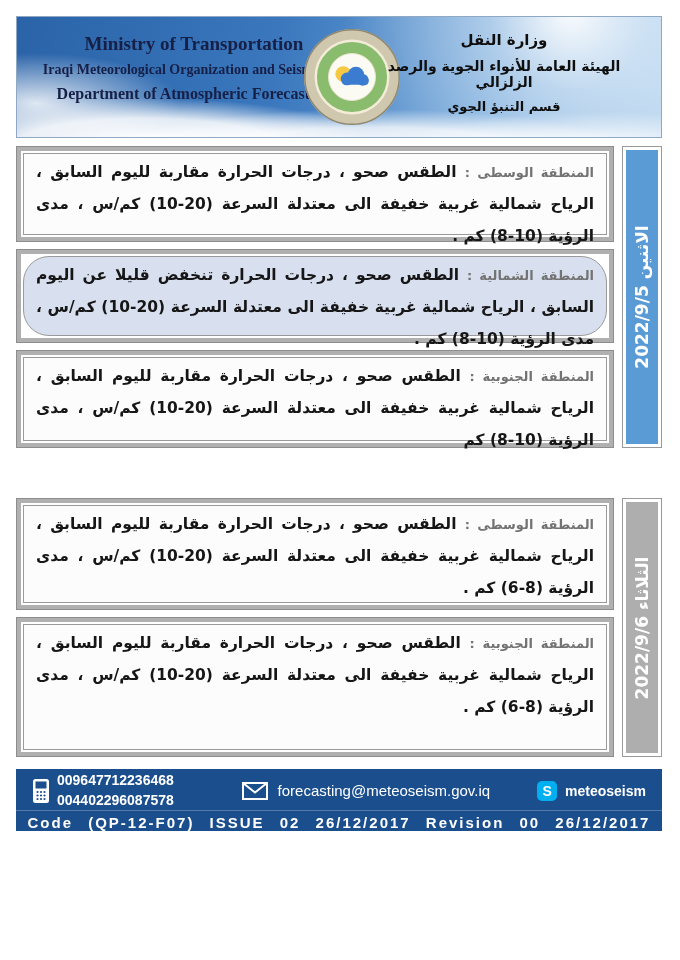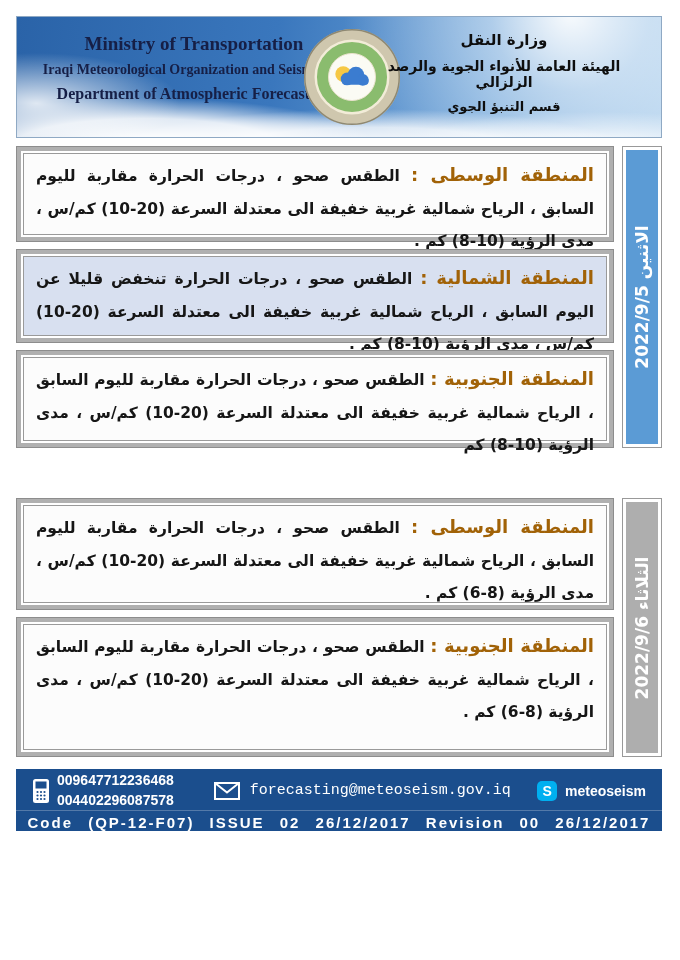--- a/index.html
+++ b/index.html
@@ -31,44 +31,44 @@
   .hdr-logo { position: absolute; left: 52%; top: 50%; transform: translate(-50%, -50%); width: 98px; height: 98px; }
 
   
   .section { display: flex; gap: 8px; margin-top: 8px; }
   .section.second { margin-top: 50px; }
   .boxes { flex: 1; display: flex; flex-direction: column; gap: 7px; }
 
   .fbox-outer { background: #b0b0b0; border: 1px solid #8d8d8d; padding: 4px; }
   .fbox-mid   { background: #ffffff; padding: 2px; height: 100%; }
   .fbox-inner { border: 1px solid #9a9a9a; height: 100%; background: #fcfcfc; padding: 3px 12px 0 12px; }
-  .fbox-inner.tint { background: #d8e0f0; }
+  .fbox-inner.tint { background: #d8e0f0; border-radius: 26px; }
 
   .h96  { height: 96px; }  .h94  { height: 94px; }  .h98  { height: 98px; }
   .h112 { height: 112px; } .h106 { height: 106px; } .h140 { height: 140px; }
 
   .ftext { direction: rtl; text-align: justify; font-weight: bold; font-size: 15.5px;
            line-height: 2.05; color: #161616; }
-  .region { color: #a16207; font-size: 18px; }
+  .region { color: #737373; font-size: 13px; }
 
   .strip-outer { flex: 0 0 40px; width: 40px; border: 1px solid #999999; background: #ffffff; padding: 3px; }
   .strip-fill  { position: relative; width: 100%; height: 100%; }
   .strip-fill.monday  { background: #5b9bd5; }
   .strip-fill.tuesday { background: #aeaeae; }
   .strip-label { position: absolute; top: 50%; left: 50%; transform: translate(-50%,-50%) rotate(-90deg);
                  white-space: nowrap; direction: rtl; color: #ffffff; font-weight: bold; font-size: 17px; }
 
   
   .footer { margin-top: 12px; height: 62px; background: #1b4e8d; color: #ffffff;
             display: flex; flex-direction: column; }
   .contact-row { flex: 1; display: flex; align-items: center; padding: 2px 16px 0 16px; }
   .phone-block { display: flex; align-items: center; gap: 7px; width: 215px; }
   .phone-nums  { font-family: "Liberation Sans", sans-serif; font-weight: bold; font-size: 14px; line-height: 1.4; }
   .email-block { flex: 1; display: flex; align-items: center; justify-content: center; gap: 10px;
-                 font-family: Liberation Mono, monospace; font-size: 15px; }
+                 font-family: Liberation Sans, sans-serif; font-size: 15px; }
   .skype-block { width: 160px; display: flex; align-items: center; justify-content: flex-end; gap: 8px;
                  font-family: "Liberation Sans", sans-serif; font-weight: bold; font-size: 14px; }
   .skype-badge { width: 20px; height: 20px; border-radius: 5px; background: #00aff0; color: #ffffff;
                  display: flex; align-items: center; justify-content: center;
                  font-family: "Liberation Sans", sans-serif; font-weight: bold; font-size: 14px; }
   .code-row { height: 28px; line-height: 23px; text-align: center; border-top: 1px solid rgba(255,255,255,0.25);
               font-family: "Liberation Sans", sans-serif; font-weight: bold; font-size: 15px;
               letter-spacing: 2px; word-spacing: 9px; white-space: nowrap; }
 </style>
 </head>

